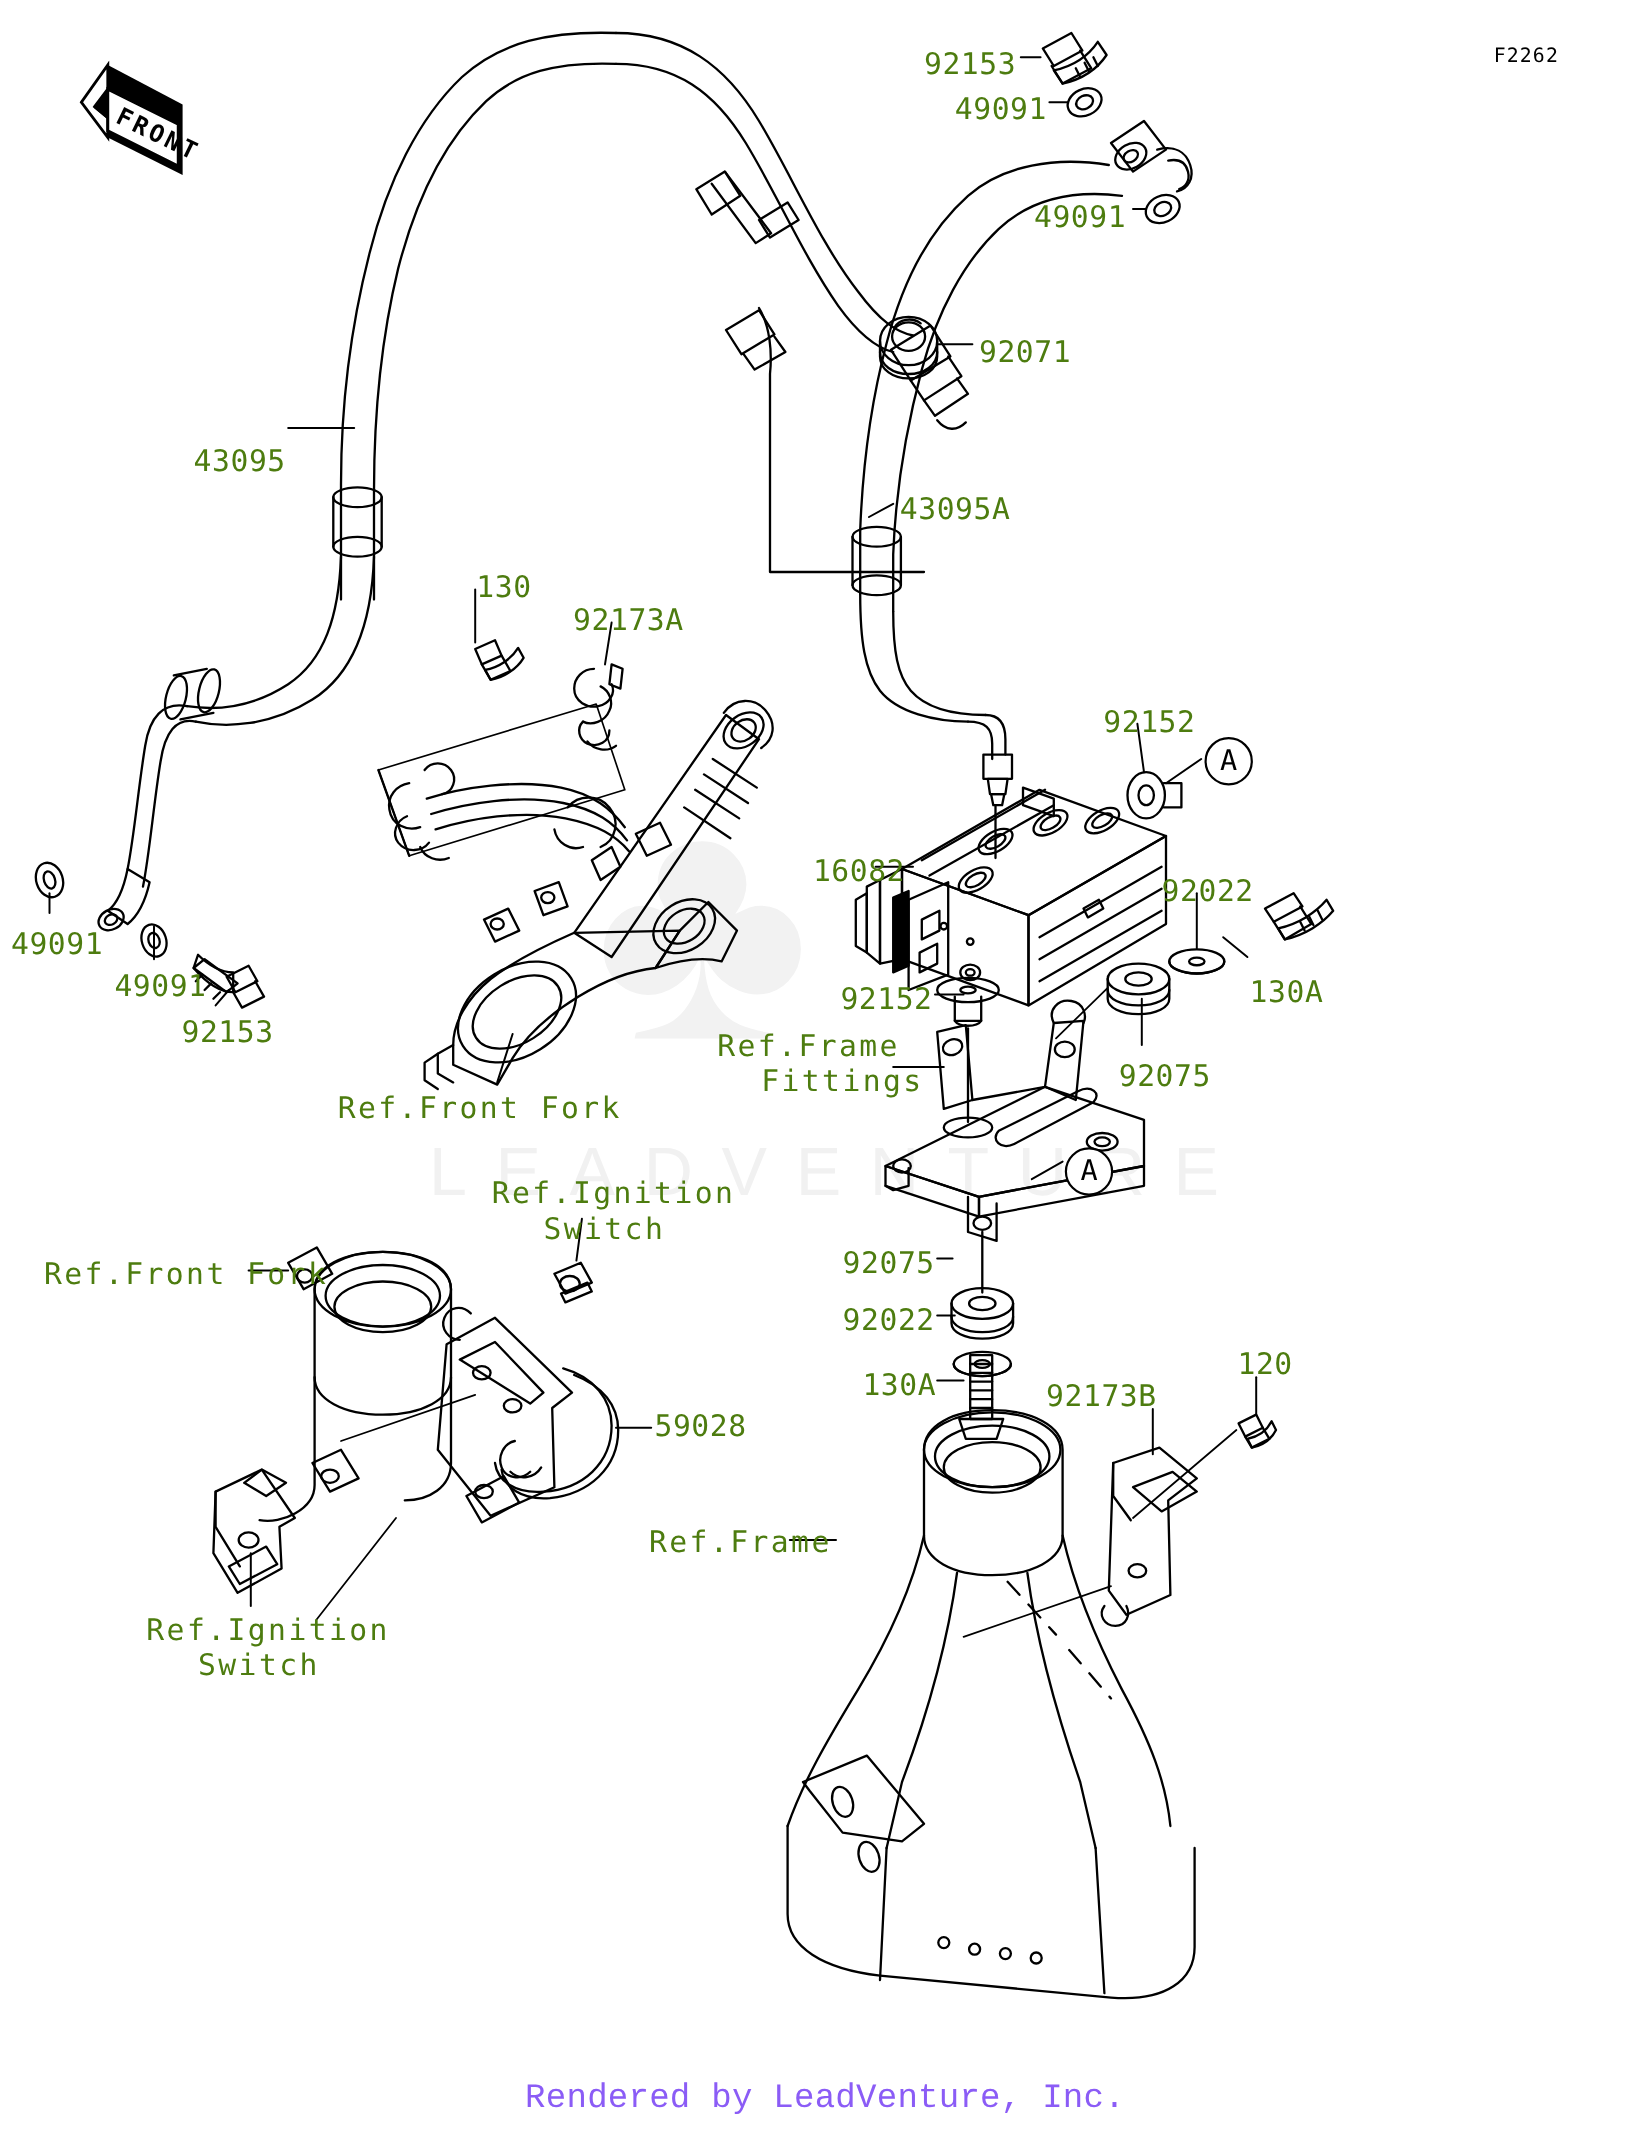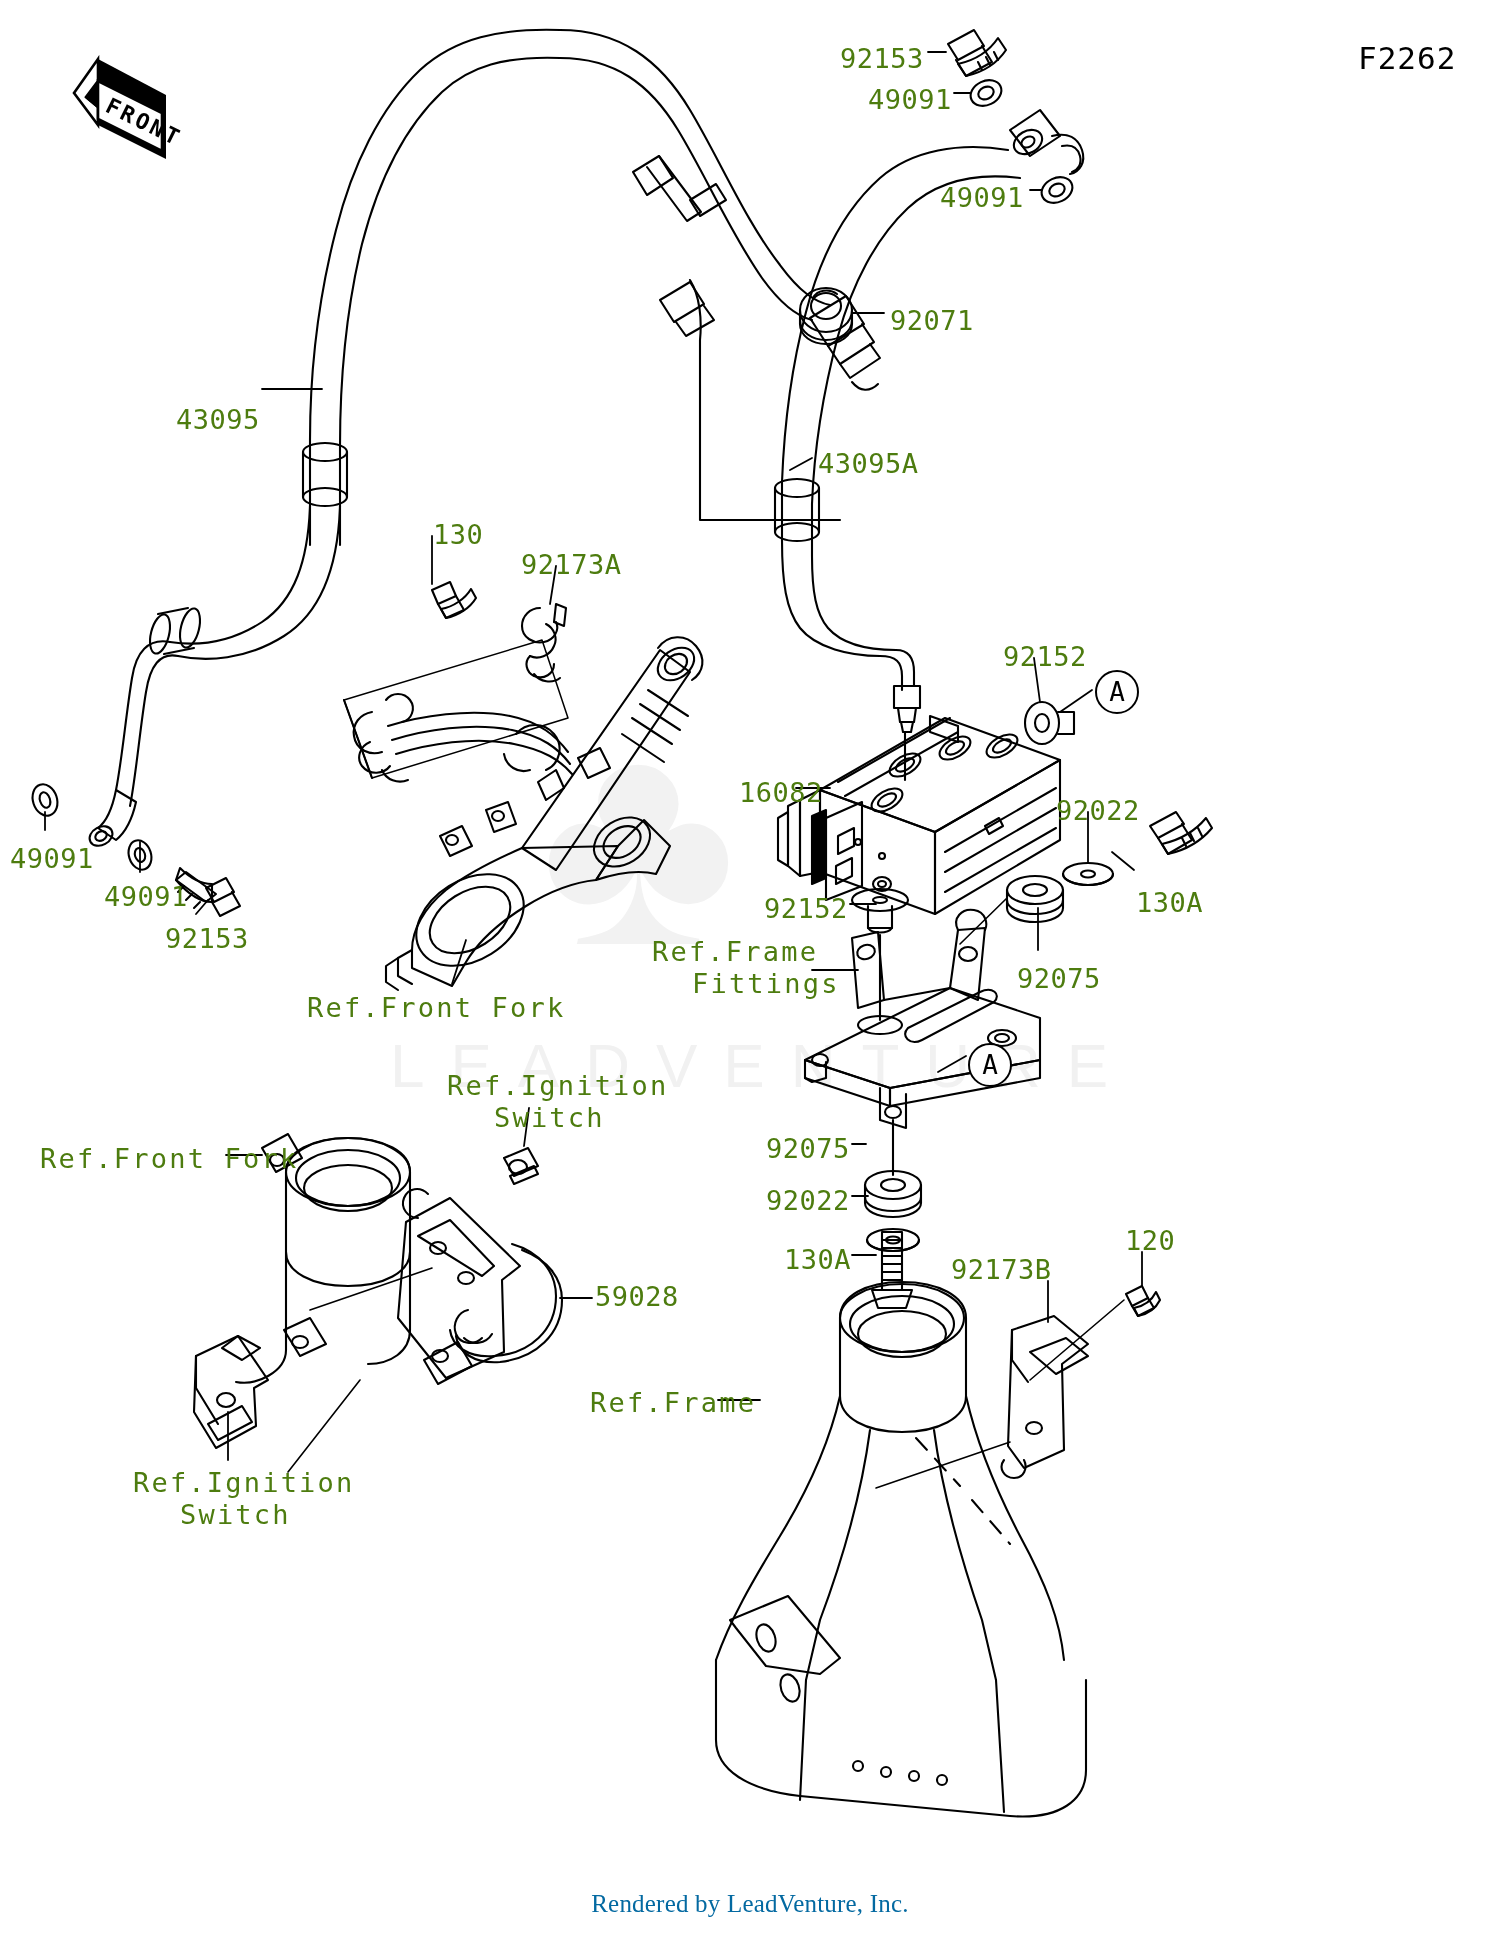--- a/index.html
+++ b/index.html
@@ -17,32 +17,32 @@
     font-size:27px;
     color:#4d7c0f;
     white-space:pre;
     letter-spacing:0.5px;
     line-height:1.18;
     -webkit-font-smoothing:antialiased;
   }
   .lbl.sp{letter-spacing:2.2px;}
   .diagid{
     position:absolute;
-    font-size:31px;
+    font-size:18px;
     letter-spacing:1px;
     color:#000;
     font-family:"DejaVu Sans Mono","Liberation Mono",monospace;
   }
   .footer{
     position:absolute;
     left:0;right:0;
     text-align:center;
-    font-family:Liberation Serif, serif;
-    font-size:25px;
-    color:#0369a1;
+    font-family:Liberation Mono, monospace;
+    font-size:31px;
+    color:#8b5cf6;
     letter-spacing:0.2px;
   }
   svg.art{
     position:absolute;left:0;top:0;
     width:1500px;height:1938px;
     pointer-events:none;
   }
   .wm{
     position:absolute;
     font-family:"Liberation Sans","DejaVu Sans",sans-serif;

